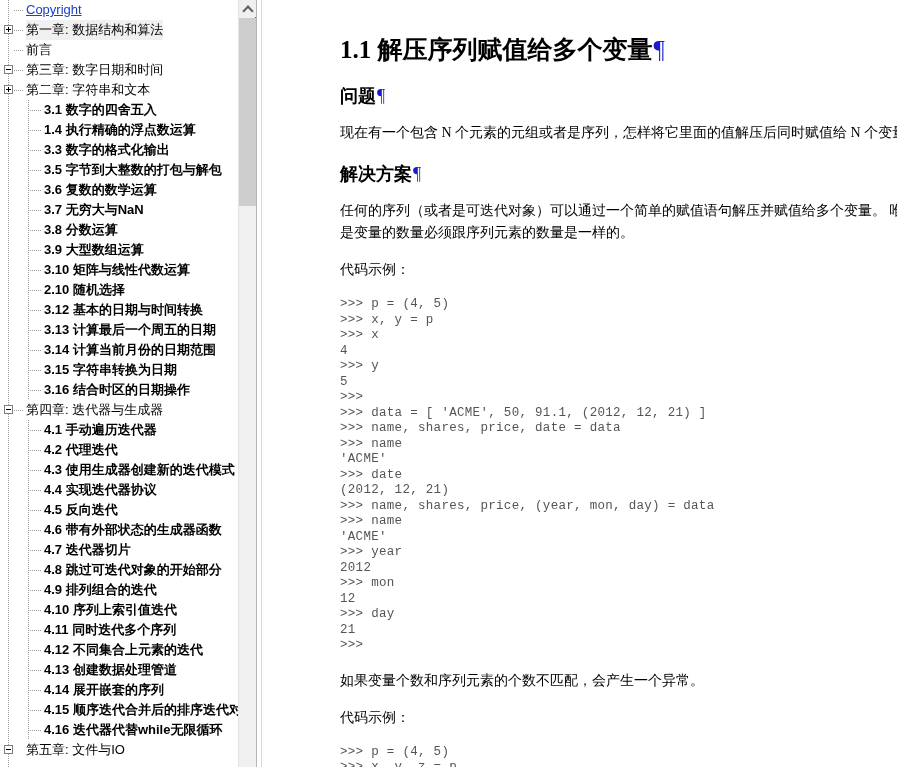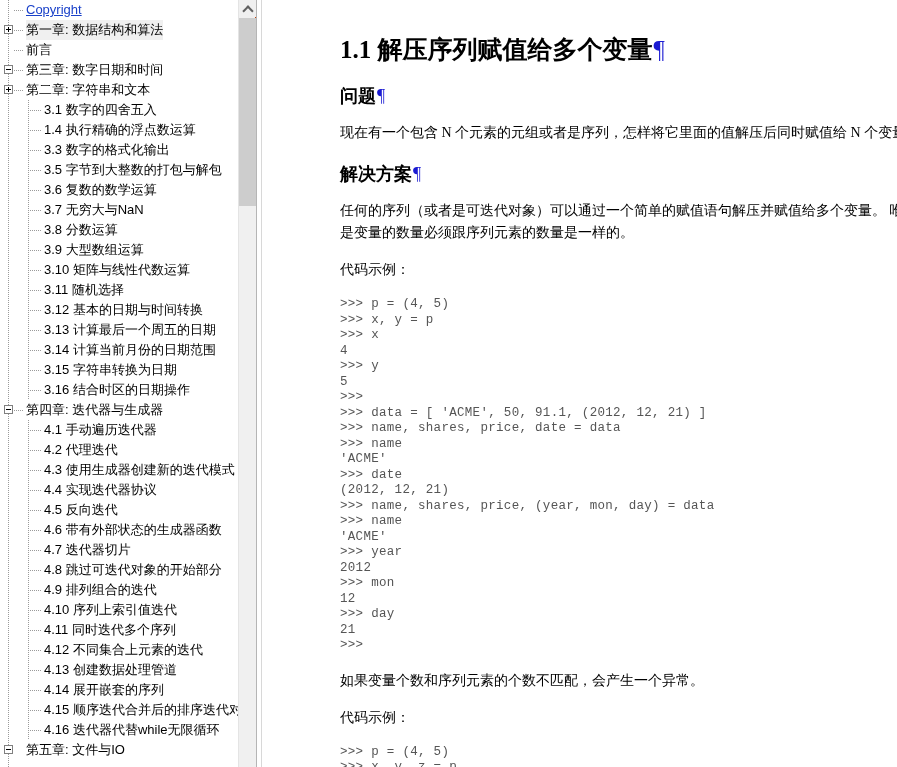--- a/index.html
+++ b/index.html
@@ -94,21 +94,21 @@
     content: "";
     position: absolute;
     left: 3px; top: 1px;
     width: 1px; height: 5px;
     background: #000;
   }
 
   
   .lvl0 .lbl { margin-left: 26px; }
   .lvl0.leaf .lbl { margin-left: 26px; }
-  .lvl1 .lbl { margin-left: 44px; }
+  .lvl1 .lbl { margin-left: 44px; font-weight: bold; }
 
   .node.sel .lbl {
     background: #f0f0f0;
   }
   a.link {
     color: #1a41c9;
     text-decoration: underline;
     cursor: pointer;
   }
 
@@ -229,21 +229,21 @@
           <div class="node lvl0"><span class="exp plus"></span><span class="elbow" style="left:14px;width:10px;"></span><span class="lbl">第二章: 字符串和文本</span></div>
           <div class="node lvl1 leaf"><span class="elbow" style="left:30px;width:12px;"></span><span class="rail" style="left:28px;"></span><span class="lbl">3.1 数字的四舍五入</span></div>
           <div class="node lvl1 leaf"><span class="elbow" style="left:30px;width:12px;"></span><span class="rail" style="left:28px;"></span><span class="lbl">1.4 执行精确的浮点数运算</span></div>
           <div class="node lvl1 leaf"><span class="elbow" style="left:30px;width:12px;"></span><span class="rail" style="left:28px;"></span><span class="lbl">3.3 数字的格式化输出</span></div>
           <div class="node lvl1 leaf"><span class="elbow" style="left:30px;width:12px;"></span><span class="rail" style="left:28px;"></span><span class="lbl">3.5 字节到大整数的打包与解包</span></div>
           <div class="node lvl1 leaf"><span class="elbow" style="left:30px;width:12px;"></span><span class="rail" style="left:28px;"></span><span class="lbl">3.6 复数的数学运算</span></div>
           <div class="node lvl1 leaf"><span class="elbow" style="left:30px;width:12px;"></span><span class="rail" style="left:28px;"></span><span class="lbl">3.7 无穷大与NaN</span></div>
           <div class="node lvl1 leaf"><span class="elbow" style="left:30px;width:12px;"></span><span class="rail" style="left:28px;"></span><span class="lbl">3.8 分数运算</span></div>
           <div class="node lvl1 leaf"><span class="elbow" style="left:30px;width:12px;"></span><span class="rail" style="left:28px;"></span><span class="lbl">3.9 大型数组运算</span></div>
           <div class="node lvl1 leaf"><span class="elbow" style="left:30px;width:12px;"></span><span class="rail" style="left:28px;"></span><span class="lbl">3.10 矩阵与线性代数运算</span></div>
-          <div class="node lvl1 leaf"><span class="elbow" style="left:30px;width:12px;"></span><span class="rail" style="left:28px;"></span><span class="lbl">3.11 随机选择</span></div>
+          <div class="node lvl1 leaf"><span class="elbow" style="left:30px;width:12px;"></span><span class="rail" style="left:28px;"></span><span class="lbl">2.10 随机选择</span></div>
           <div class="node lvl1 leaf"><span class="elbow" style="left:30px;width:12px;"></span><span class="rail" style="left:28px;"></span><span class="lbl">3.12 基本的日期与时间转换</span></div>
           <div class="node lvl1 leaf"><span class="elbow" style="left:30px;width:12px;"></span><span class="rail" style="left:28px;"></span><span class="lbl">3.13 计算最后一个周五的日期</span></div>
           <div class="node lvl1 leaf"><span class="elbow" style="left:30px;width:12px;"></span><span class="rail" style="left:28px;"></span><span class="lbl">3.14 计算当前月份的日期范围</span></div>
           <div class="node lvl1 leaf"><span class="elbow" style="left:30px;width:12px;"></span><span class="rail" style="left:28px;"></span><span class="lbl">3.15 字符串转换为日期</span></div>
           <div class="node lvl1 leaf"><span class="elbow" style="left:30px;width:12px;"></span><span class="rail" style="left:28px;"></span><span class="lbl">3.16 结合时区的日期操作</span></div>
           <div class="node lvl0"><span class="exp"></span><span class="elbow" style="left:14px;width:10px;"></span><span class="lbl">第四章: 迭代器与生成器</span></div>
           <div class="node lvl1 leaf"><span class="elbow" style="left:30px;width:12px;"></span><span class="rail" style="left:28px;"></span><span class="lbl">4.1 手动遍历迭代器</span></div>
           <div class="node lvl1 leaf"><span class="elbow" style="left:30px;width:12px;"></span><span class="rail" style="left:28px;"></span><span class="lbl">4.2 代理迭代</span></div>
           <div class="node lvl1 leaf"><span class="elbow" style="left:30px;width:12px;"></span><span class="rail" style="left:28px;"></span><span class="lbl">4.3 使用生成器创建新的迭代模式</span></div>
           <div class="node lvl1 leaf"><span class="elbow" style="left:30px;width:12px;"></span><span class="rail" style="left:28px;"></span><span class="lbl">4.4 实现迭代器协议</span></div>

